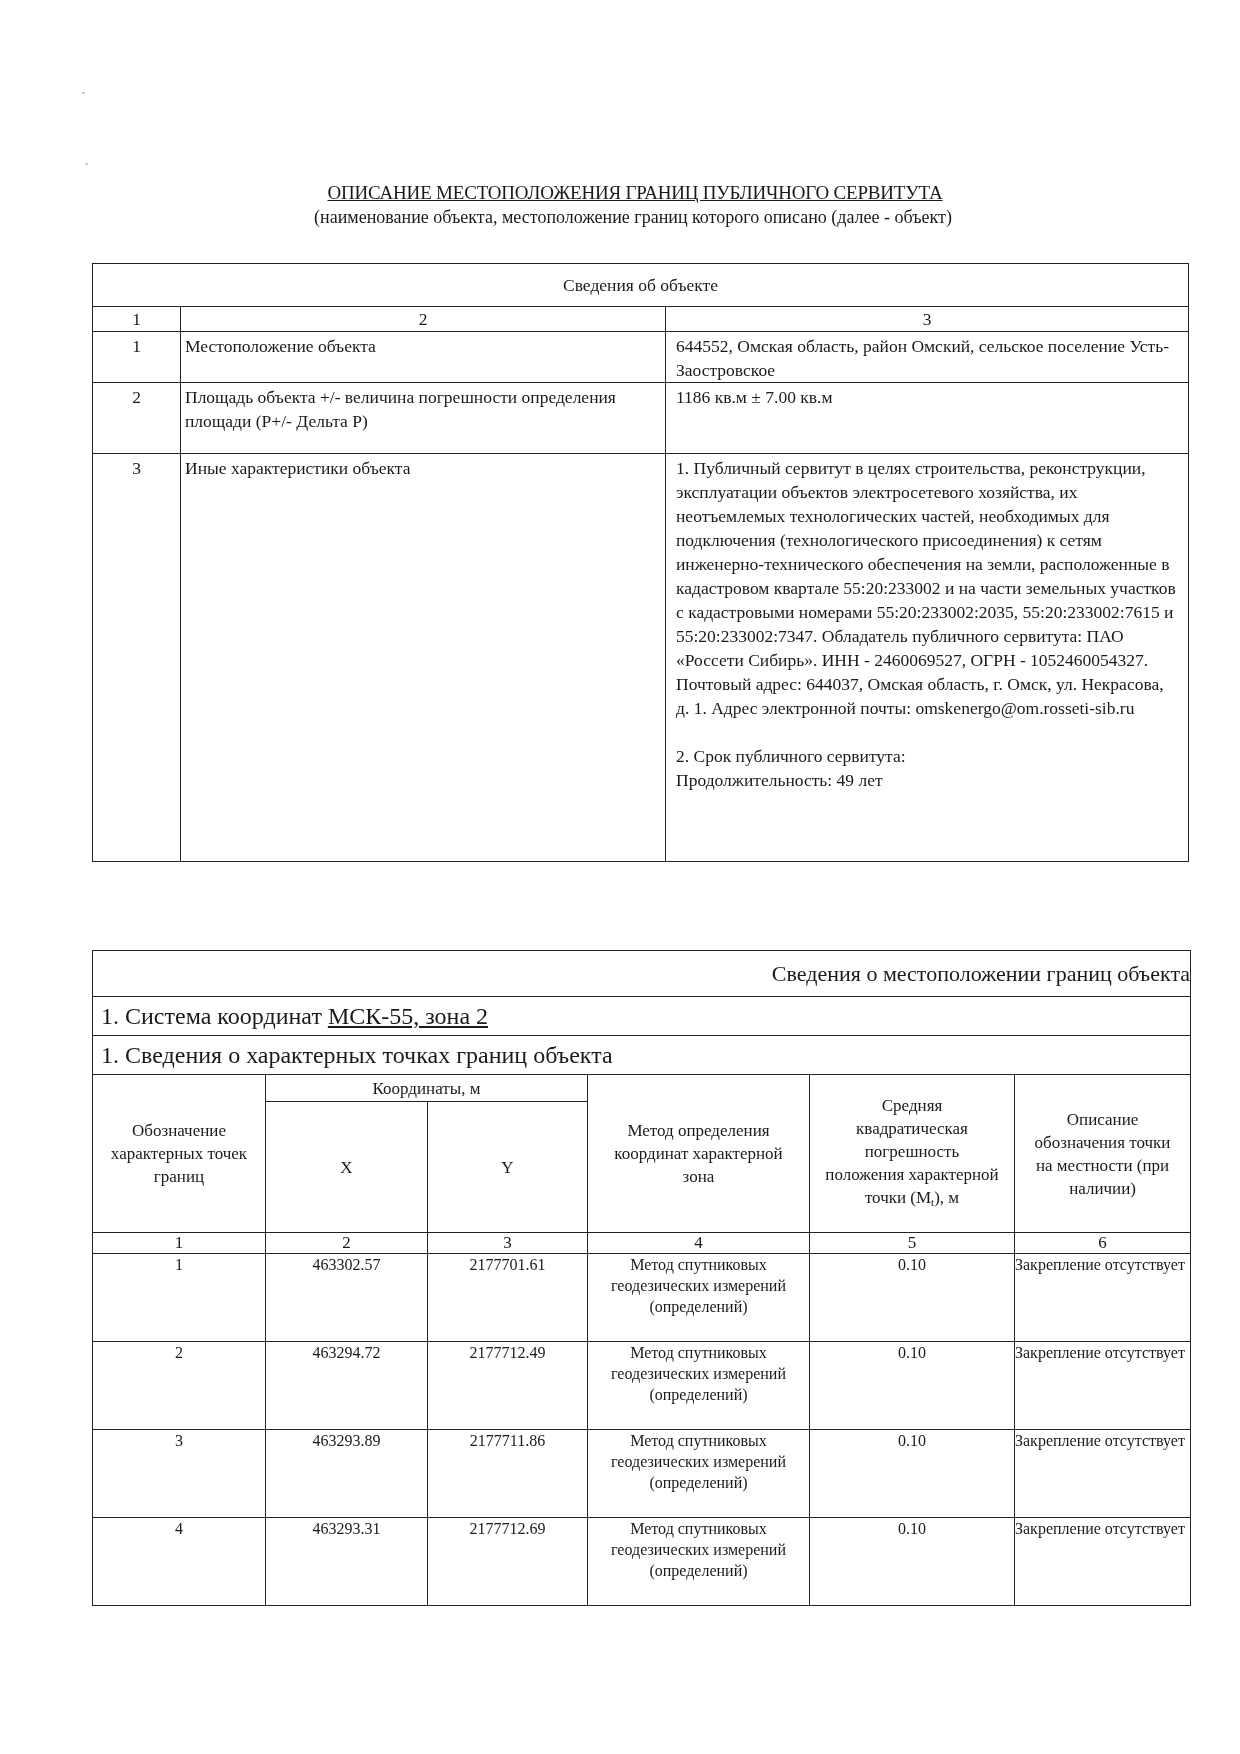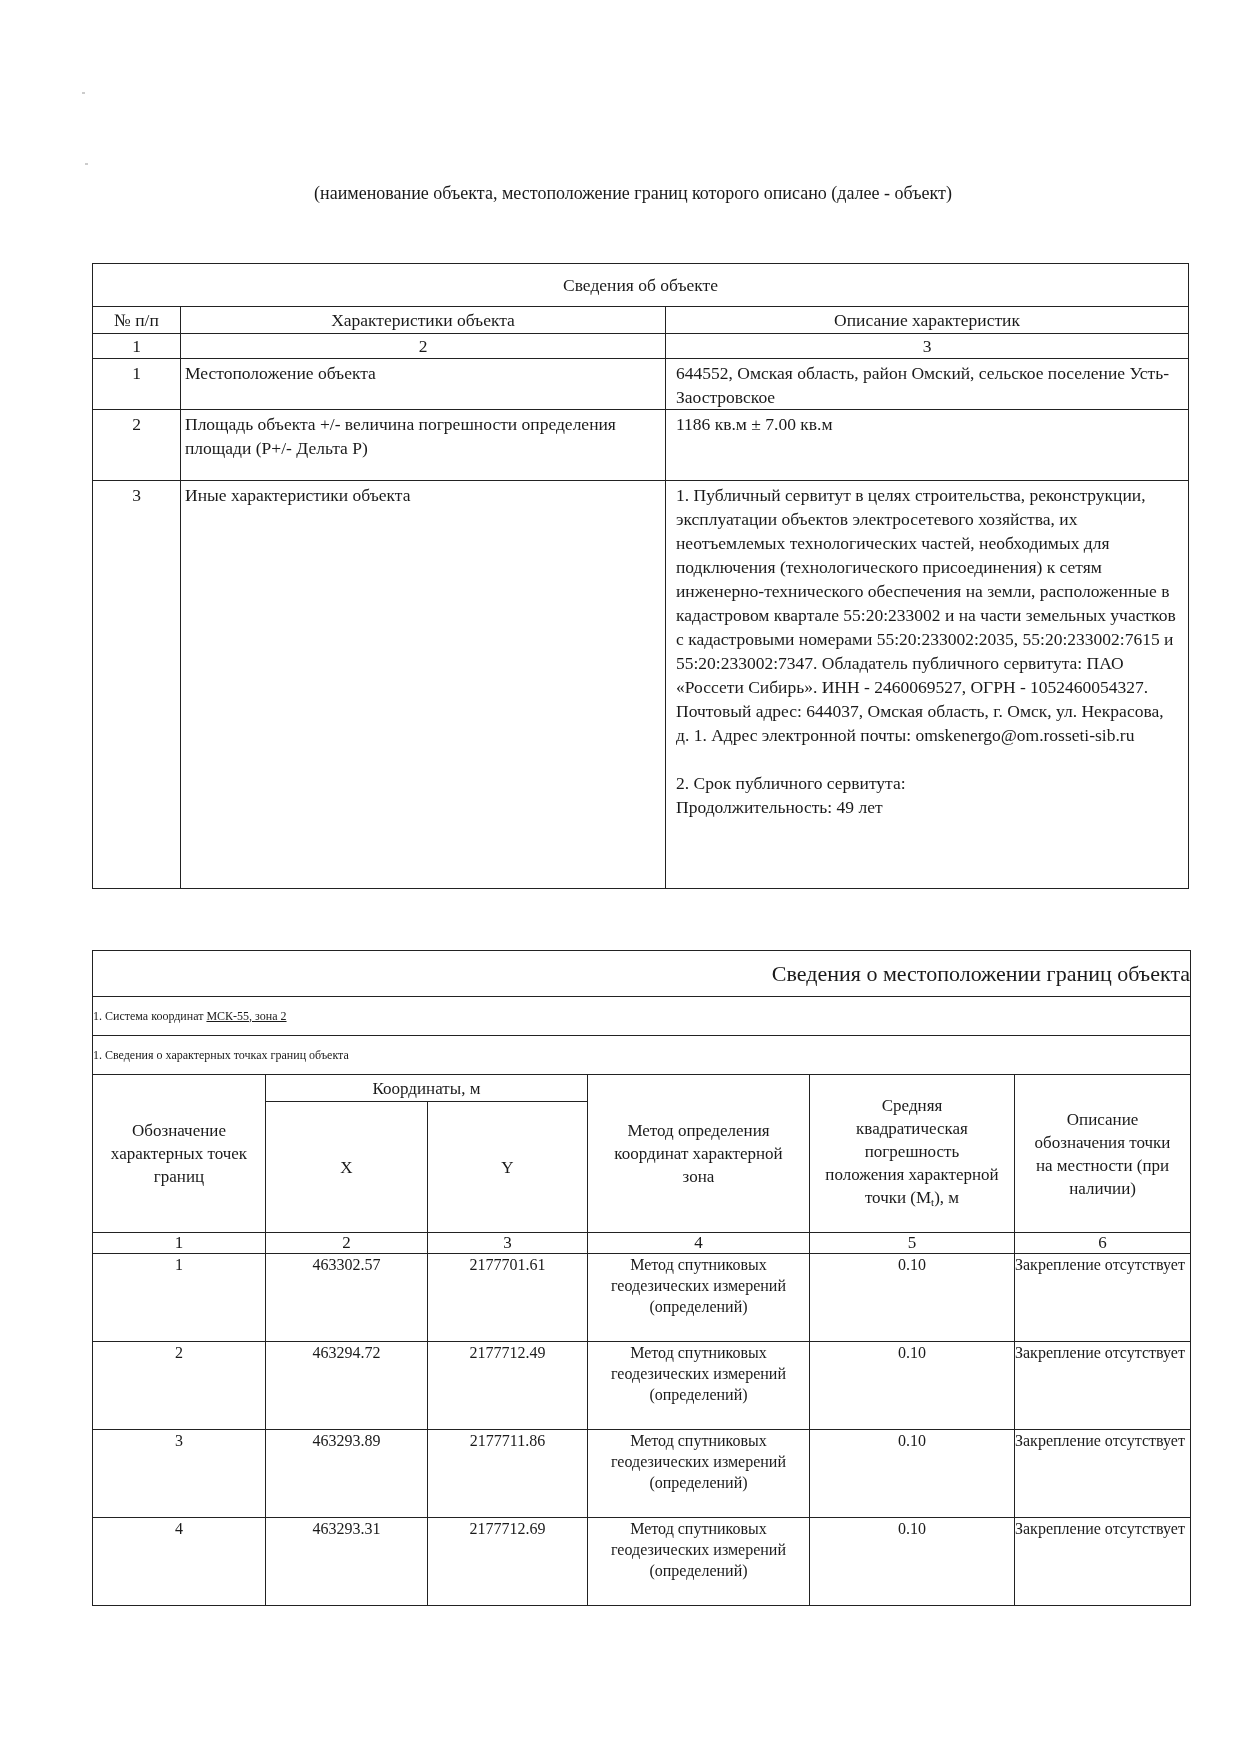--- a/index.html
+++ b/index.html
@@ -49,56 +49,52 @@
     #t1 td.c { padding: 2px 8px 0 4px; }
     #t1 td.d { padding: 2px 8px 0 10px; }
     #t1 .r1 td { height: 46px; }
     #t1 .r2 td { height: 68px; }
     #t1 .r3 td { height: 405px; }
     .para-gap { height: 24px; }
 
     
     #t2 { left: 92px; top: 950px; width: 1098px; font-size: 17px; line-height: 23px; }
     #t2 .cap td { height: 45px; text-align: right; vertical-align: middle; font-size: 22px; }
-    #t2 .sec td { height: 38px; vertical-align: middle; padding-left: 0; font-size: 12px; }
+    #t2 .sec td { height: 38px; vertical-align: middle; padding-left: 8px; font-size: 24px; }
     #t2 .h1 td { text-align: center; vertical-align: middle; }
     #t2 .h1 td.coord { height: 26px; }
     #t2 .h2 td { height: 130px; text-align: center; vertical-align: middle; }
     #t2 .numr td { height: 20px; text-align: center; vertical-align: middle; line-height: 20px; }
     #t2 .dr td { height: 87px; font-size: 16px; line-height: 21px; }
     #t2 .dr td.cen { text-align: center; padding-top: 0; }
     #t2 .dr td.left { }
     .u { text-decoration: underline; }
     .sub { font-size: 11px; vertical-align: -3px; }
     .speck { position: absolute; width: 3px; height: 2px; background: #ccc; }
   </style>
 </head>
 <body>
 
 <div class="speck" style="left:82px; top:92px;"></div>
 <div class="speck" style="left:85px; top:163px;"></div>
 
 <div class="title-block">
+  <div class="doc-title">ОПИСАНИЕ МЕСТОПОЛОЖЕНИЯ ГРАНИЦ ПУБЛИЧНОГО СЕРВИТУТА</div>
   <div class="doc-subtitle">(наименование объекта, местоположение границ которого описано (далее - объект)</div>
 </div>
 
 <table id="t1">
   <colgroup>
     <col style="width:88px">
     <col style="width:485px">
     <col style="width:523px">
   </colgroup>
   <tbody>
       <tr class="caption-row">
     <td colspan="3">Сведения об объекте</td>
-  </tr>
-  <tr class="hdr">
-    <td>№ п/п</td>
-    <td>Характеристики объекта</td>
-    <td>Описание характеристик</td>
   </tr>
   <tr class="num">
     <td>1</td>
     <td>2</td>
     <td>3</td>
   </tr>
   <tr class="r1">
     <td class="n">1</td>
     <td class="c">Местоположение объекта</td>
     <td class="d">644552, Омская область, район Омский, сельское поселение Усть-Заостровское</td>

